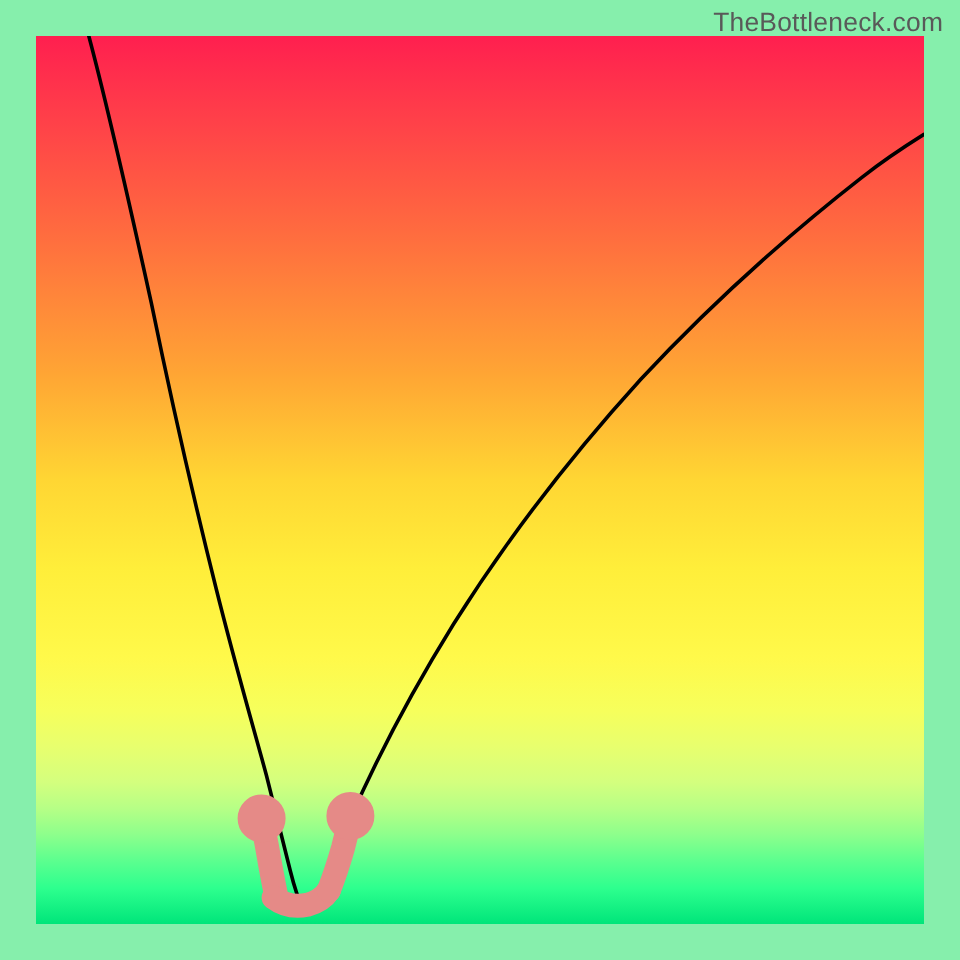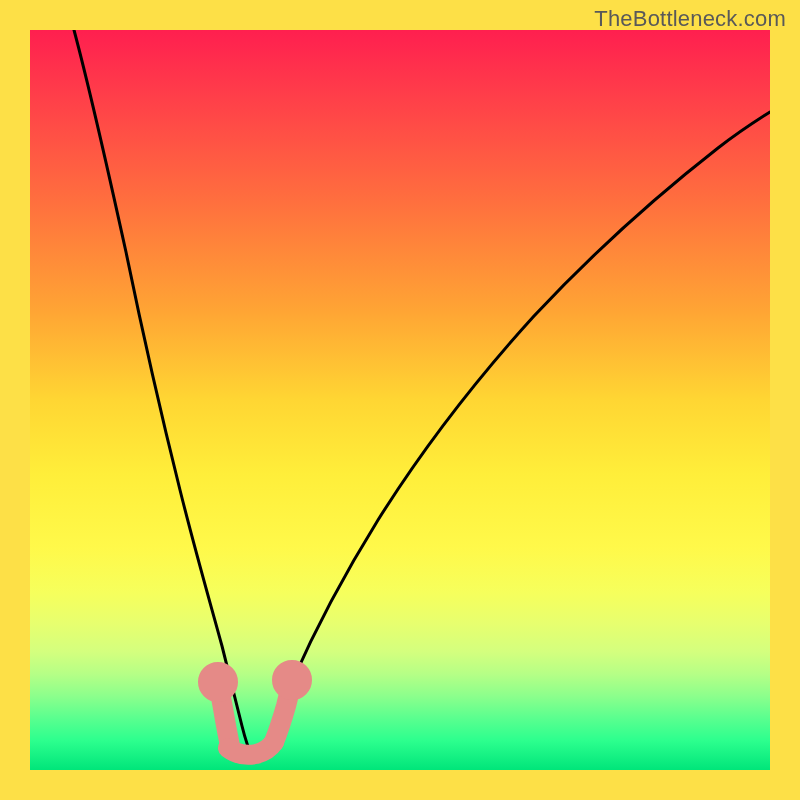--- a/index.html
+++ b/index.html
@@ -10,21 +10,21 @@
     background: #000;
     overflow: hidden;
     font-family: Arial, Helvetica, sans-serif;
   }
   .frame {
     position: absolute;
     top: 0;
     left: 0;
     width: 800px;
     height: 800px;
-    background: #fde047;
+    background: #86efac;
   }
   .plot-area {
     position: absolute;
     top: 30px;
     left: 30px;
     width: 740px;
     height: 740px;
     
     background: linear-gradient(
       to bottom,

